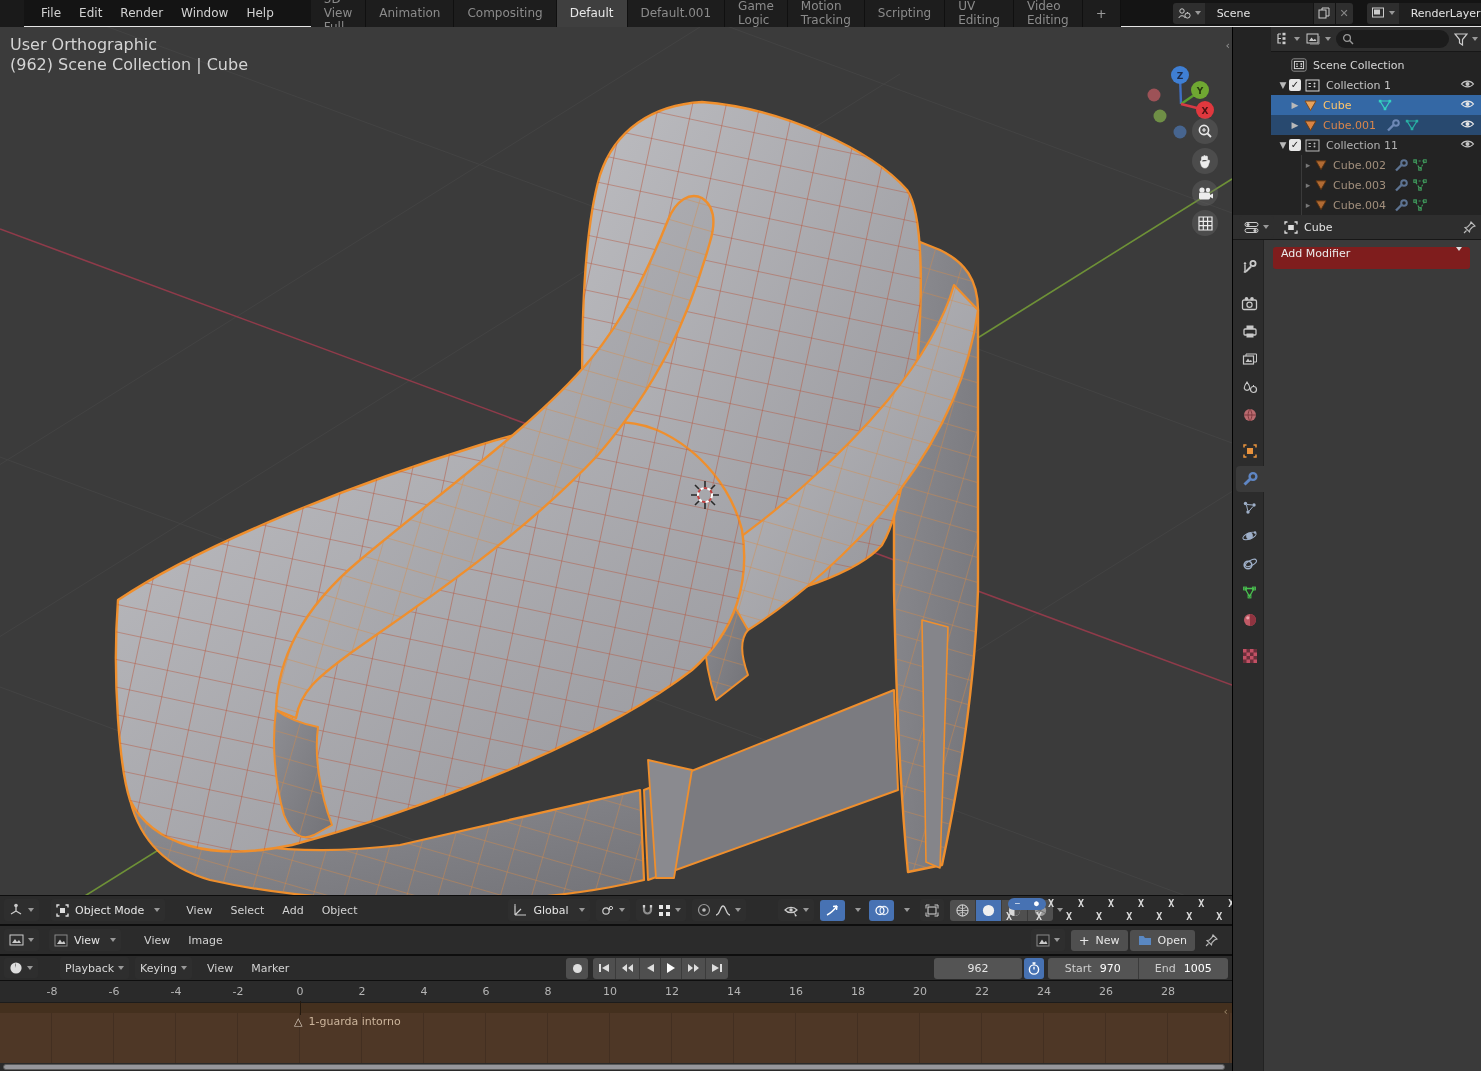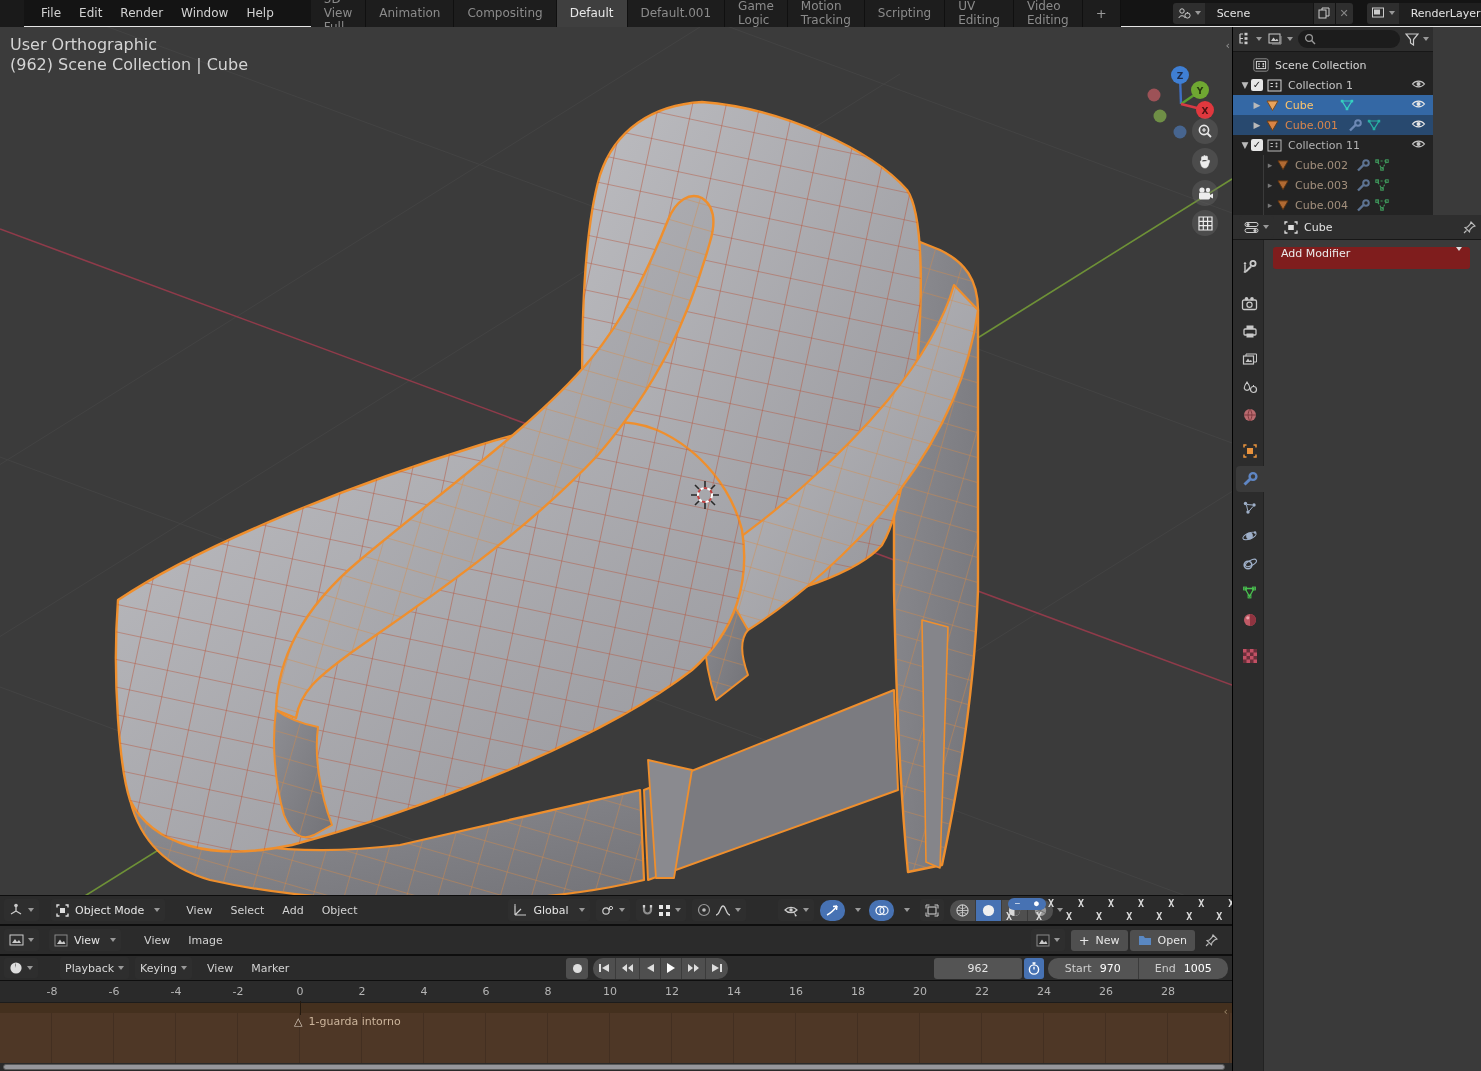--- a/index.html
+++ b/index.html
@@ -26,40 +26,40 @@
   .idx{background:#2e2e2e;height:21px;width:18px;display:flex;align-items:center;justify-content:center;color:#888;border-radius:0 3px 3px 0;border-left:1px solid #141414;}
   
   #viewport{left:0;top:27px;width:1232px;height:895px;background:#3b3b3b;overflow:hidden;}
   #vp-overlay{left:10px;top:8px;color:#d4d4d4;font-size:16px;line-height:20px;}
   #vp-collapse{right:2px;top:12px;color:#9a9a9a;font-size:11px;}
   .navbtn{position:absolute;width:26px;height:26px;border-radius:50%;background:rgba(110,110,110,.35);display:flex;align-items:center;justify-content:center;}
   
   .ehdr{background:#2b2b2b;display:flex;align-items:center;border-top:1px solid #0e0e0e;border-bottom:1px solid #0e0e0e;}
   .wdg{background:#2e2e2e;border-radius:3px;height:22px;display:flex;align-items:center;padding:0 5px;margin-right:6px;}
   .btn{background:#4f4f4f;border-radius:3px;height:21px;display:flex;align-items:center;justify-content:center;color:#e6e6e6;padding:0 8px;}
-  .grp{display:flex;height:21px;border-radius:10px;overflow:hidden;}
+  .grp{display:flex;height:21px;border-radius:3px;overflow:hidden;}
   .grp .seg{background:#4f4f4f;display:flex;align-items:center;justify-content:center;border-right:1px solid #3b3b3b;padding:0 5px;}
   .grp .seg:last-child{border-right:none;}
   .seg.on{background:#4772b3;}
   #vp-header{left:0;top:895px;width:1232px;height:30px;}
   #ie-header{left:0;top:925px;width:1232px;height:30px;}
   #tl-header{left:0;top:955px;width:1232px;height:26px;}
   
   #tl-ruler{left:0;top:981px;width:1232px;height:22px;background:#2a2a2a;border-bottom:1px solid #1c1c1c;}
   .tick{position:absolute;top:4px;transform:translateX(-50%);color:#b5b5b5;font-size:11px;}
   #tl-body{left:0;top:1003px;width:1232px;height:60px;background:#4e3726;
      background-image:linear-gradient(#44301e,#44301e 10px,transparent 10px),repeating-linear-gradient(90deg,rgba(0,0,0,.14) 0 1px,transparent 1px 62px);
      background-position:0 0,51px 0;}
   #tl-marker{position:absolute;left:294px;top:12px;color:#cbb49b;font-size:11px;display:flex;align-items:center;}
   #tl-zero{position:absolute;left:300px;top:-2px;width:1px;height:14px;background:#241a10;}
   #tl-scroll{left:0;top:1063px;width:1232px;height:8px;background:#2a2a2a;}
   #tl-thumb{position:absolute;left:3px;top:1px;width:1222px;height:6px;border-radius:3px;background:#96969b;border:1px solid #5a5a5a;}
   
   #rightcol{left:1232px;top:27px;width:249px;height:1044px;background:#3a3a3a;border-left:1px solid #000;}
-  #outliner{position:absolute;left:0;top:0;width:200px;height:188px;background:#232323;}
+  #outliner{position:absolute;left:0;top:0;width:249px;height:188px;background:#232323;padding-left:38px;}
   #ol-header{height:25px;background:#2e2e2e;display:flex;align-items:center;padding:0 4px;border-bottom:1px solid #171717;}
   .srch{background:#1c1c1c;border-radius:10px;height:18px;flex:1;display:flex;align-items:center;padding:0 6px;margin:0 5px;color:#777;}
   .olrow{height:20px;display:flex;align-items:center;position:relative;padding-left:6px;color:#c5c5c5;}
   .olrow .eye{position:absolute;right:7px;top:3px;}
   .sel1{background:#3468a5;}
   .sel2{background:#28496f;}
   .lbl-act{color:#ffc46c;}
   .lbl-sel{color:#d9864b;}
   .lbl-mut{color:#a3907d;}
   .disc{color:#b9b9b9;font-size:9px;width:12px;text-align:center;}

